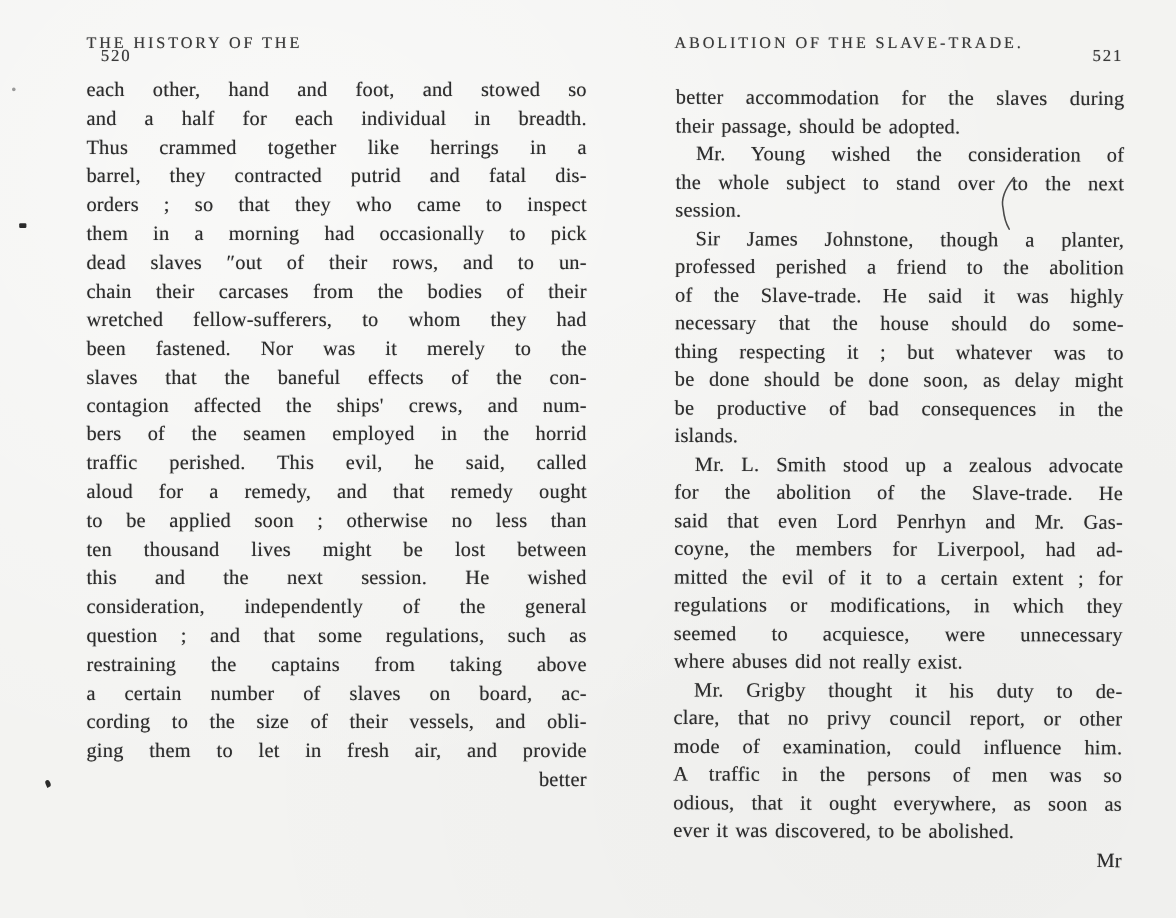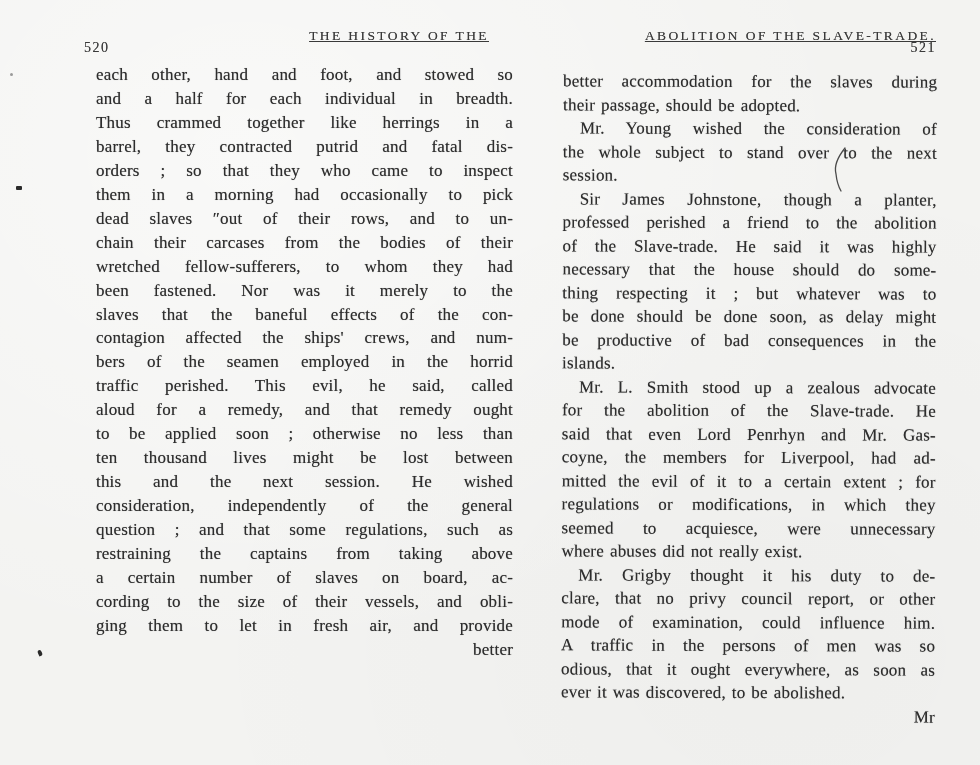--- a/index.html
+++ b/index.html
@@ -14,38 +14,38 @@
     font-family:"Liberation Serif","DejaVu Serif",serif;
     color:#2d2d2d;
   }
   
   .running-head{
     position:absolute;top:28px;height:18px;
     font-size:13.5px;letter-spacing:2.4px;color:#3a3a3a;
     text-shadow:0 0 0.6px rgba(30,30,30,0.55);
   }
   .running-head .rh-title{
-    position:absolute;left:0;right:0;text-align:right;white-space:nowrap;text-decoration:underline;
+    position:absolute;left:0;right:0;text-align:left;white-space:nowrap;
   }
   .running-head .rh-num{
     position:absolute;top:12px;font-size:14px;letter-spacing:1.5px;
   }
   .rh-left{left:72px;width:417px;}
   .rh-left .rh-num{left:12px;}
   .rh-right{left:562px;width:374px;}
   .rh-right .rh-num{right:0;text-align:right;}
   
   .page-body{
     position:absolute;
     font-size:17px;
     letter-spacing:0.2px;
     word-spacing:1.5px;
     text-shadow:0 0 0.7px rgba(25,25,25,0.5);
   }
-  .body-left{left:72px;top:63px;width:417px;line-height:23.95px;margin-left:24px;}
+  .body-left{left:72px;top:63px;width:417px;line-height:23.95px;}
   .body-right{left:562px;top:70px;width:374px;line-height:23.5px;transform:rotate(0.2deg);}
   .line{white-space:normal;}
   .a-justify{text-align:justify;text-align-last:justify;}
   .a-left{text-align:justify;text-align-last:left;}
   .a-right{text-align:right;text-align-last:right;}
   .indent{text-indent:17px;}
   
   .pen-mark{position:absolute;left:824px;top:147px;pointer-events:none;}
   .speck{position:absolute;background:#2a2a2a;}
   .speck-a{left:16px;top:186px;width:6px;height:4px;border-radius:1px;}

